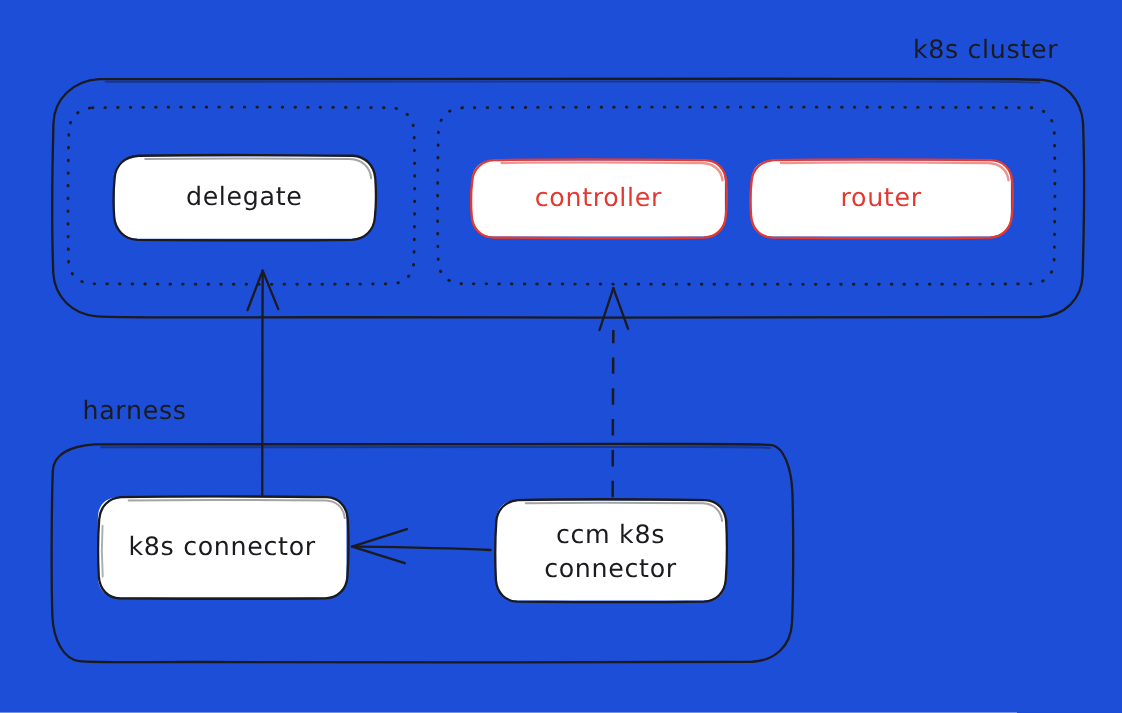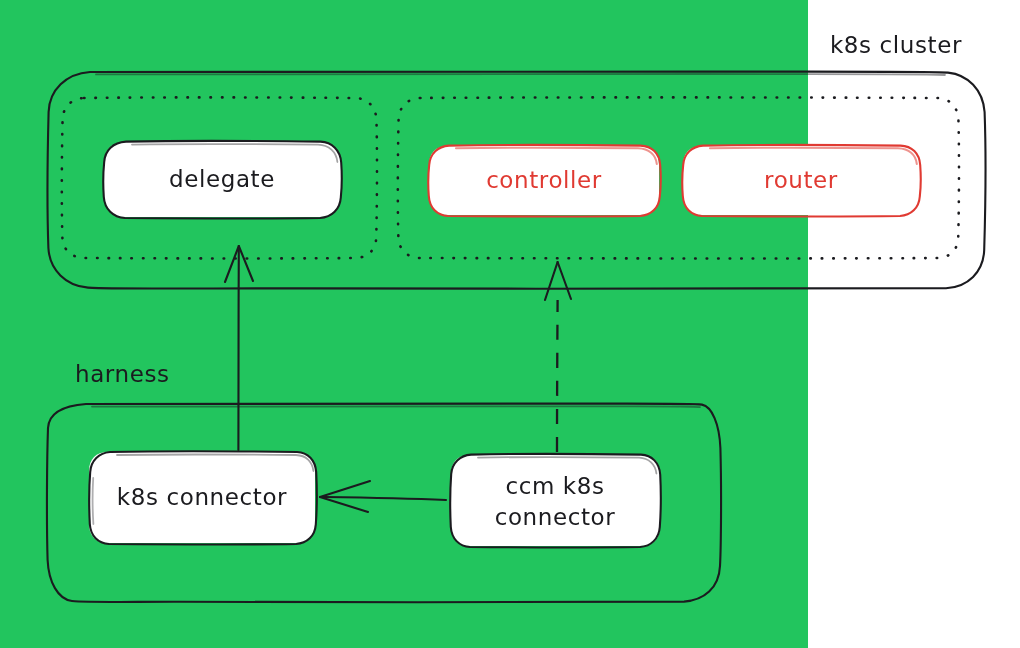--- a/index.html
+++ b/index.html
@@ -8,23 +8,23 @@
     background: #ffffff;
   }
   body {
     width: 1020px;
     height: 648px;
     overflow: hidden;
     font-family: "DejaVu Sans", sans-serif;
   }
   #diagram-root {
     position: relative;
-    width: 808px;
+    width: 1020px;
     height: 648px;
-    background: #22c55e;
+    background: #1d4ed8;
   }
   svg#scene {
     display: block;
     width: 1020px;
     height: 648px;
   }
   .hand-text {
     font-family: "DejaVu Sans", sans-serif;
     font-size: 23px;
     font-weight: 400;

